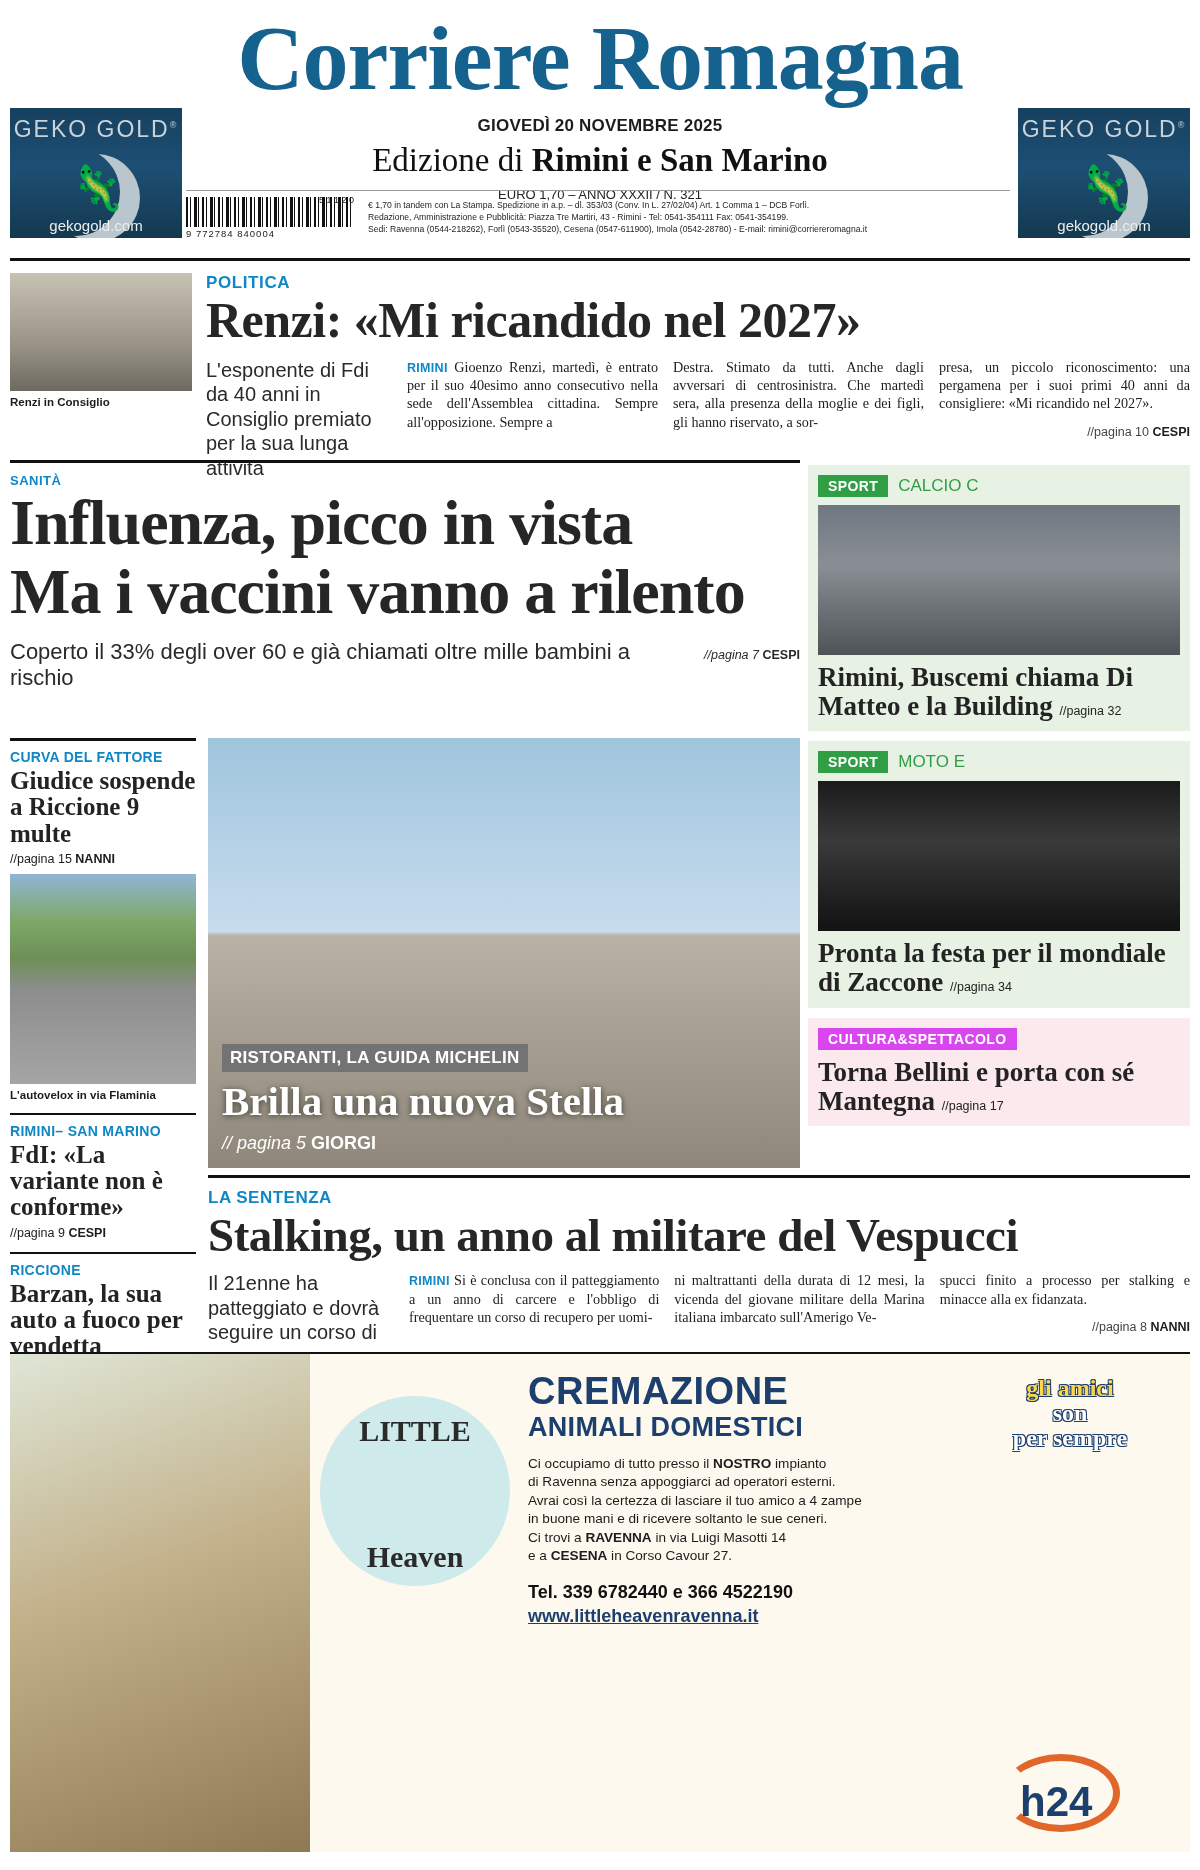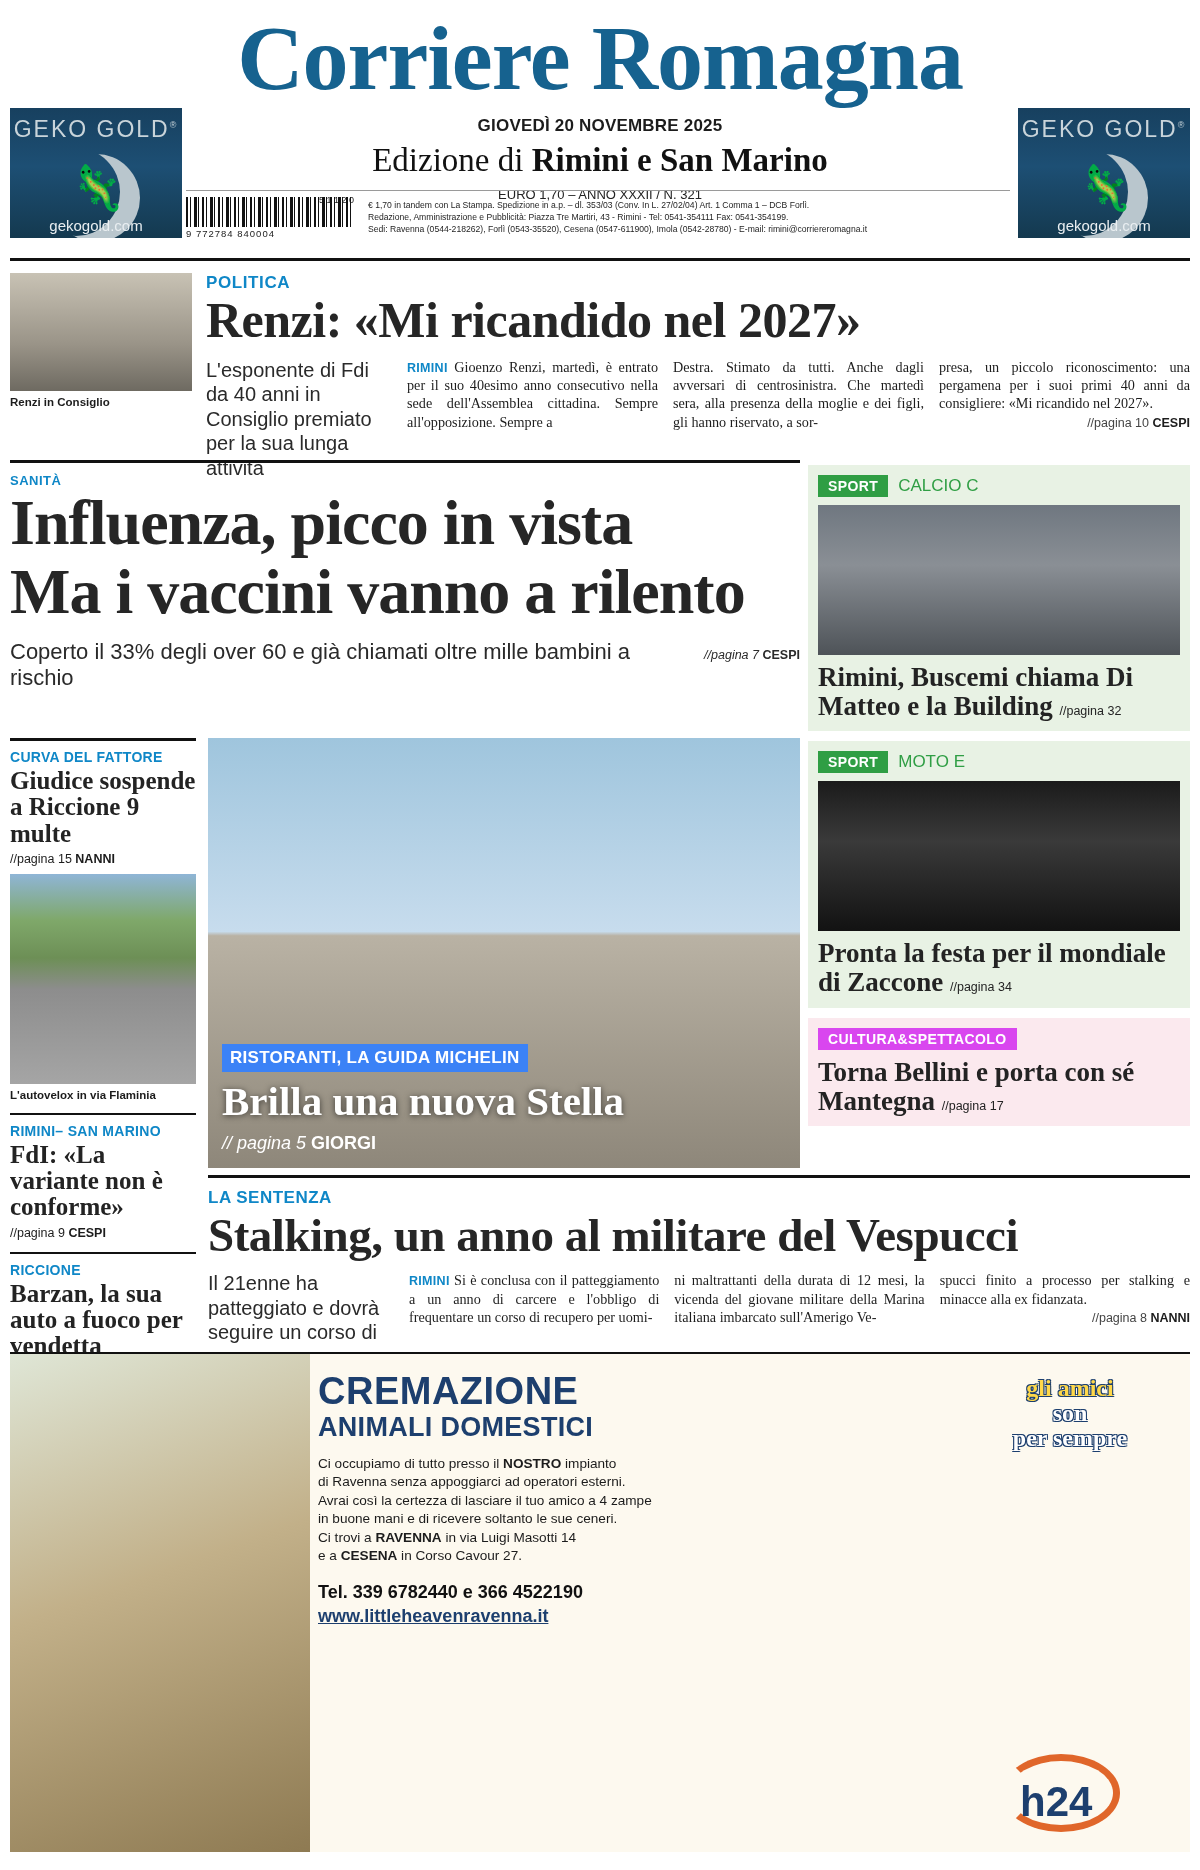--- a/index.html
+++ b/index.html
@@ -123,21 +123,21 @@
   .politica-cols { display: flex; gap: 15px; }
   .summary-col {
     width: 186px; font-size: 20px; line-height: 1.22; color: #2a2a2a;
     font-family: "Liberation Sans", sans-serif;
   }
   .text-col {
     flex: 1; font-family: "Liberation Serif", serif;
     font-size: 14.2px; line-height: 1.28; text-align: justify; color: #1d1d1d;
   }
   .loc { font-family: "Liberation Sans", sans-serif; font-weight: bold; font-size: 12.5px; color: #0f87c7; letter-spacing: .3px;}
-  .refline { text-align: right; font-size: 12.5px; font-family:"Liberation Sans",sans-serif; margin-top:2px;}
+  .refline { text-align: right; font-size: 12.5px; font-family:"Liberation Sans",sans-serif; margin-top:11px;}
   .refline i { font-style: normal; color:#444; }
   .refline b { font-weight: bold; }
 
   
   .sanita {
     position: absolute; top: 460px; left: 10px; width: 790px;
     border-top: 3px solid #111; padding-top: 10px;
   }
   .sanita-kicker { color:#0f87c7; font-weight: bold; font-size: 13px; letter-spacing:.5px; }
   .sanita-headline {
@@ -166,21 +166,21 @@
   .lc-photo { width: 100%; height: 210px; margin-top: 8px; overflow:hidden; position: relative; background:#9fb27e;}
   .lc-cap { font-size: 11.5px; font-weight: bold; margin-top: 5px; }
 
   
   .centerphoto {
     position: absolute; top: 738px; left: 208px; width: 592px; height: 430px;
     overflow: hidden; background: #7d858b;
   }
   .cp-overlay { position: absolute; left: 0; bottom: 0; width: 100%; padding: 10px 14px 14px 14px; }
   .cp-kicker {
-    display: inline-block; background: #3b82f6; color:#fff;
+    display: inline-block; background: #737373; color:#fff;
     font-size: 17px; font-weight: bold; padding: 4px 8px; letter-spacing:.3px;
   }
   .cp-title {
     color: #fff; font-family: "Liberation Serif", serif; font-weight: bold;
     font-size: 41px; line-height: 1.05; margin-top: 8px;
     text-shadow: 0 1px 6px rgba(0,0,0,.6);
   }
   .cp-ref { color:#fff; font-size: 18px; margin-top: 10px; }
   .cp-ref b { font-weight: bold; }
 
@@ -418,20 +418,25 @@
         <span>spucci finito a processo per stalking e minacce alla ex fidanzata.</span>
         <div class="refline"><i>//pagina 8 </i><b>NANNI</b></div>
       </div>
     </div>
   </div>
 
   <div class="ad">
     <div class="ad-dog">
       <div class="ph-dog"></div>
     </div>
+    <div class="ad-logo">
+      <div class="ad-logo-circle"></div>
+      <div class="ad-logo-text" style="top:60px;font-size:30px">LITTLE</div>
+      <div class="ad-logo-text" style="top:186px;font-size:30px">Heaven</div>
+    </div>
     <div class="ad-body">
       <div class="ad-h1">CREMAZIONE</div>
       <div class="ad-h2">ANIMALI DOMESTICI</div>
       <div class="ad-p">
         <span>Ci occupiamo di tutto presso il </span><b>NOSTRO</b><span> impianto</span><br>
         <span>di Ravenna senza appoggiarci ad operatori esterni.</span><br>
         <span>Avrai così la certezza di lasciare il tuo amico a 4 zampe</span><br>
         <span>in buone mani e di ricevere soltanto le sue ceneri.</span><br>
         <span>Ci trovi a </span><b>RAVENNA</b><span> in via Luigi Masotti 14</span><br>
         <span>e a </span><b>CESENA</b><span> in Corso Cavour 27.</span>

